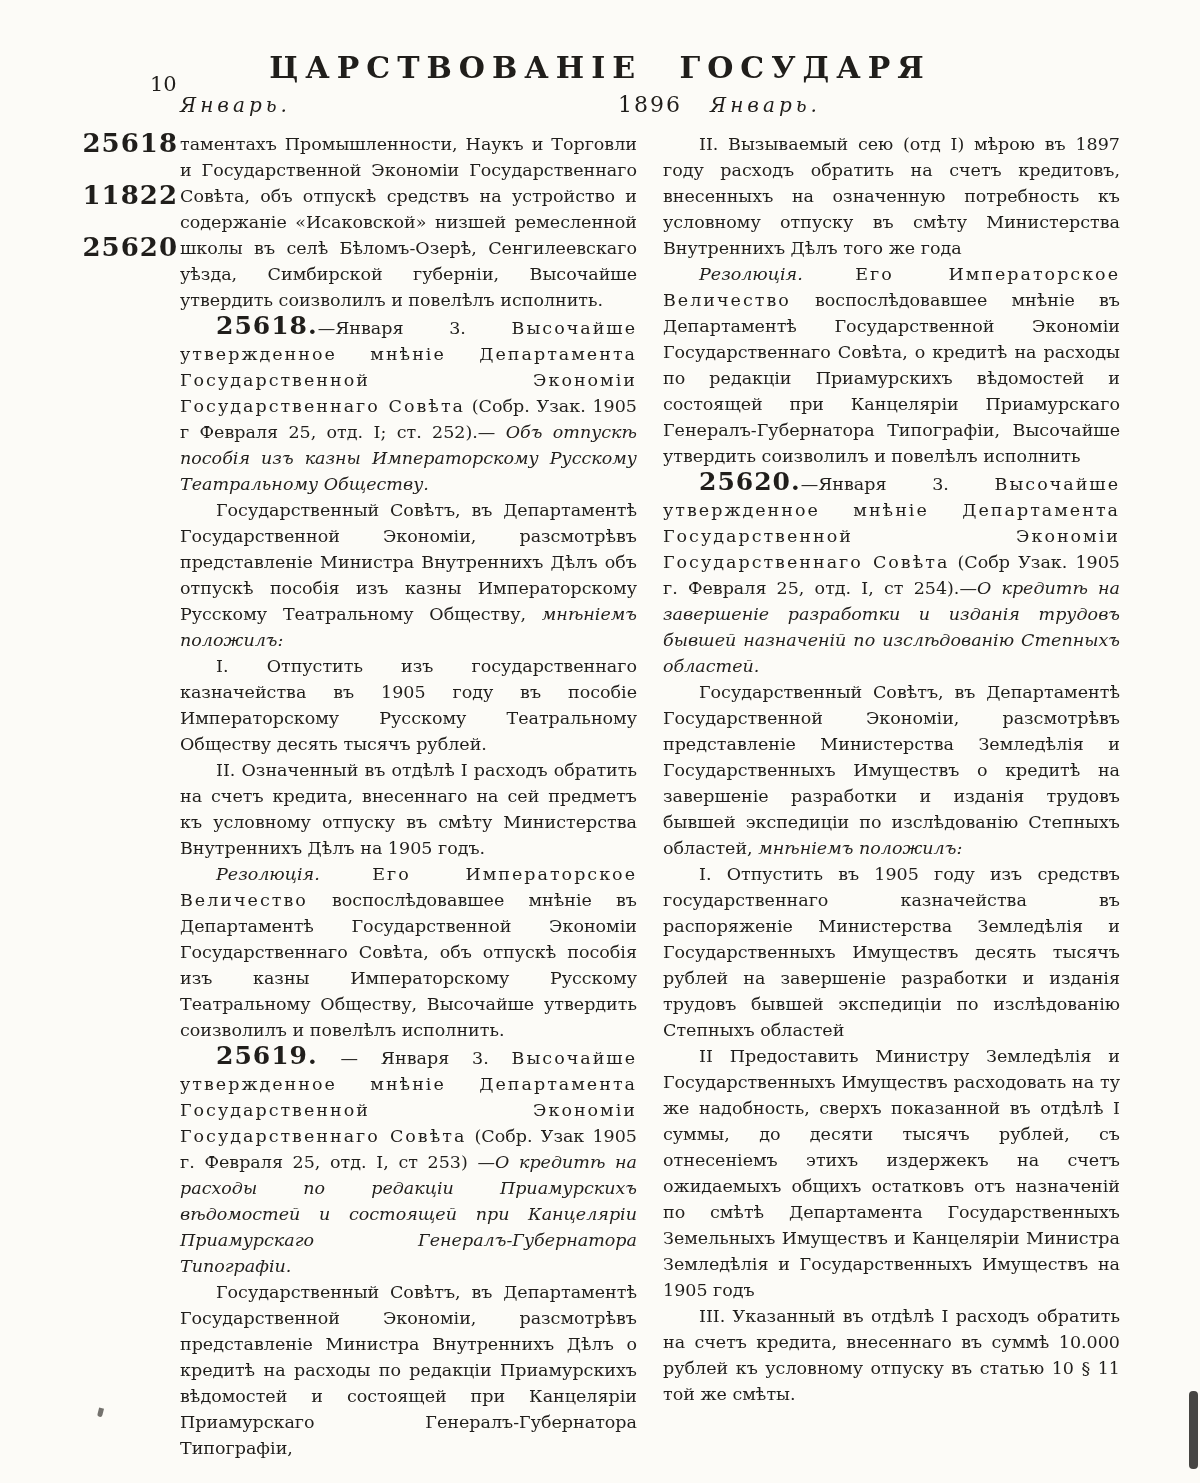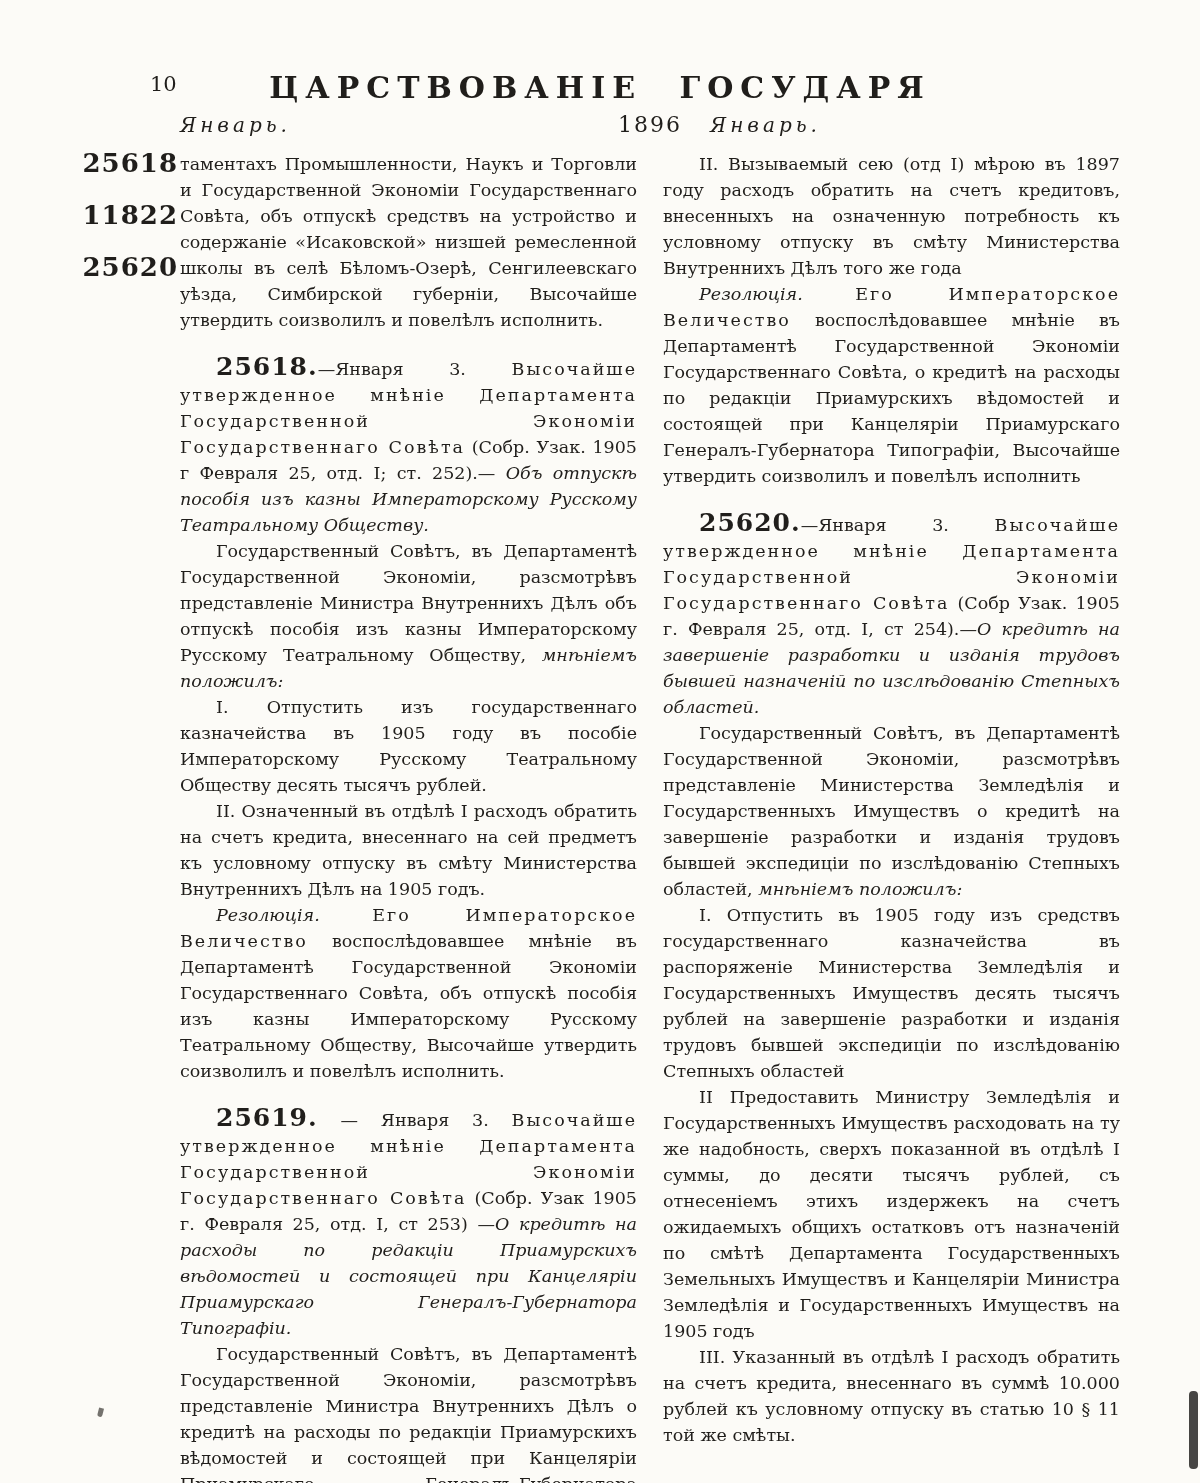--- a/index.html
+++ b/index.html
@@ -7,21 +7,21 @@
   .page {
     width: 1200px;
     height: 1483px;
     margin: 0 auto;
     background: #fcfbf7;
     color: #201e1b;
     font-family: "DejaVu Serif", serif;
     position: relative;
     overflow: hidden;
   }
-  .header { padding-top: 70px; position: relative; }
+  .header { padding-top: 50px; position: relative; }
   .page-number {
     position: absolute;
     left: 150px;
     top: 72px;
     font-size: 21px;
   }
   .title {
     text-align: center;
     font-weight: bold;
     font-size: 30px;
@@ -66,21 +66,21 @@
   }
   .column {
     flex: 1;
     text-align: justify;
     font-size: 17.5px;
     line-height: 26px;
     hyphens: auto;
   }
   .para { text-indent: 36px; }
   .para.noindent { text-indent: 0; }
-  .para.section { margin-top: 21px; }
+  .para.section { }
   .num {
     font-size: 25px;
     font-weight: bold;
     letter-spacing: 1px;
     line-height: 1;
   }
   .i { font-style: italic; }
   .sp { letter-spacing: 2px; }
 
   .artifact-right-edge {

